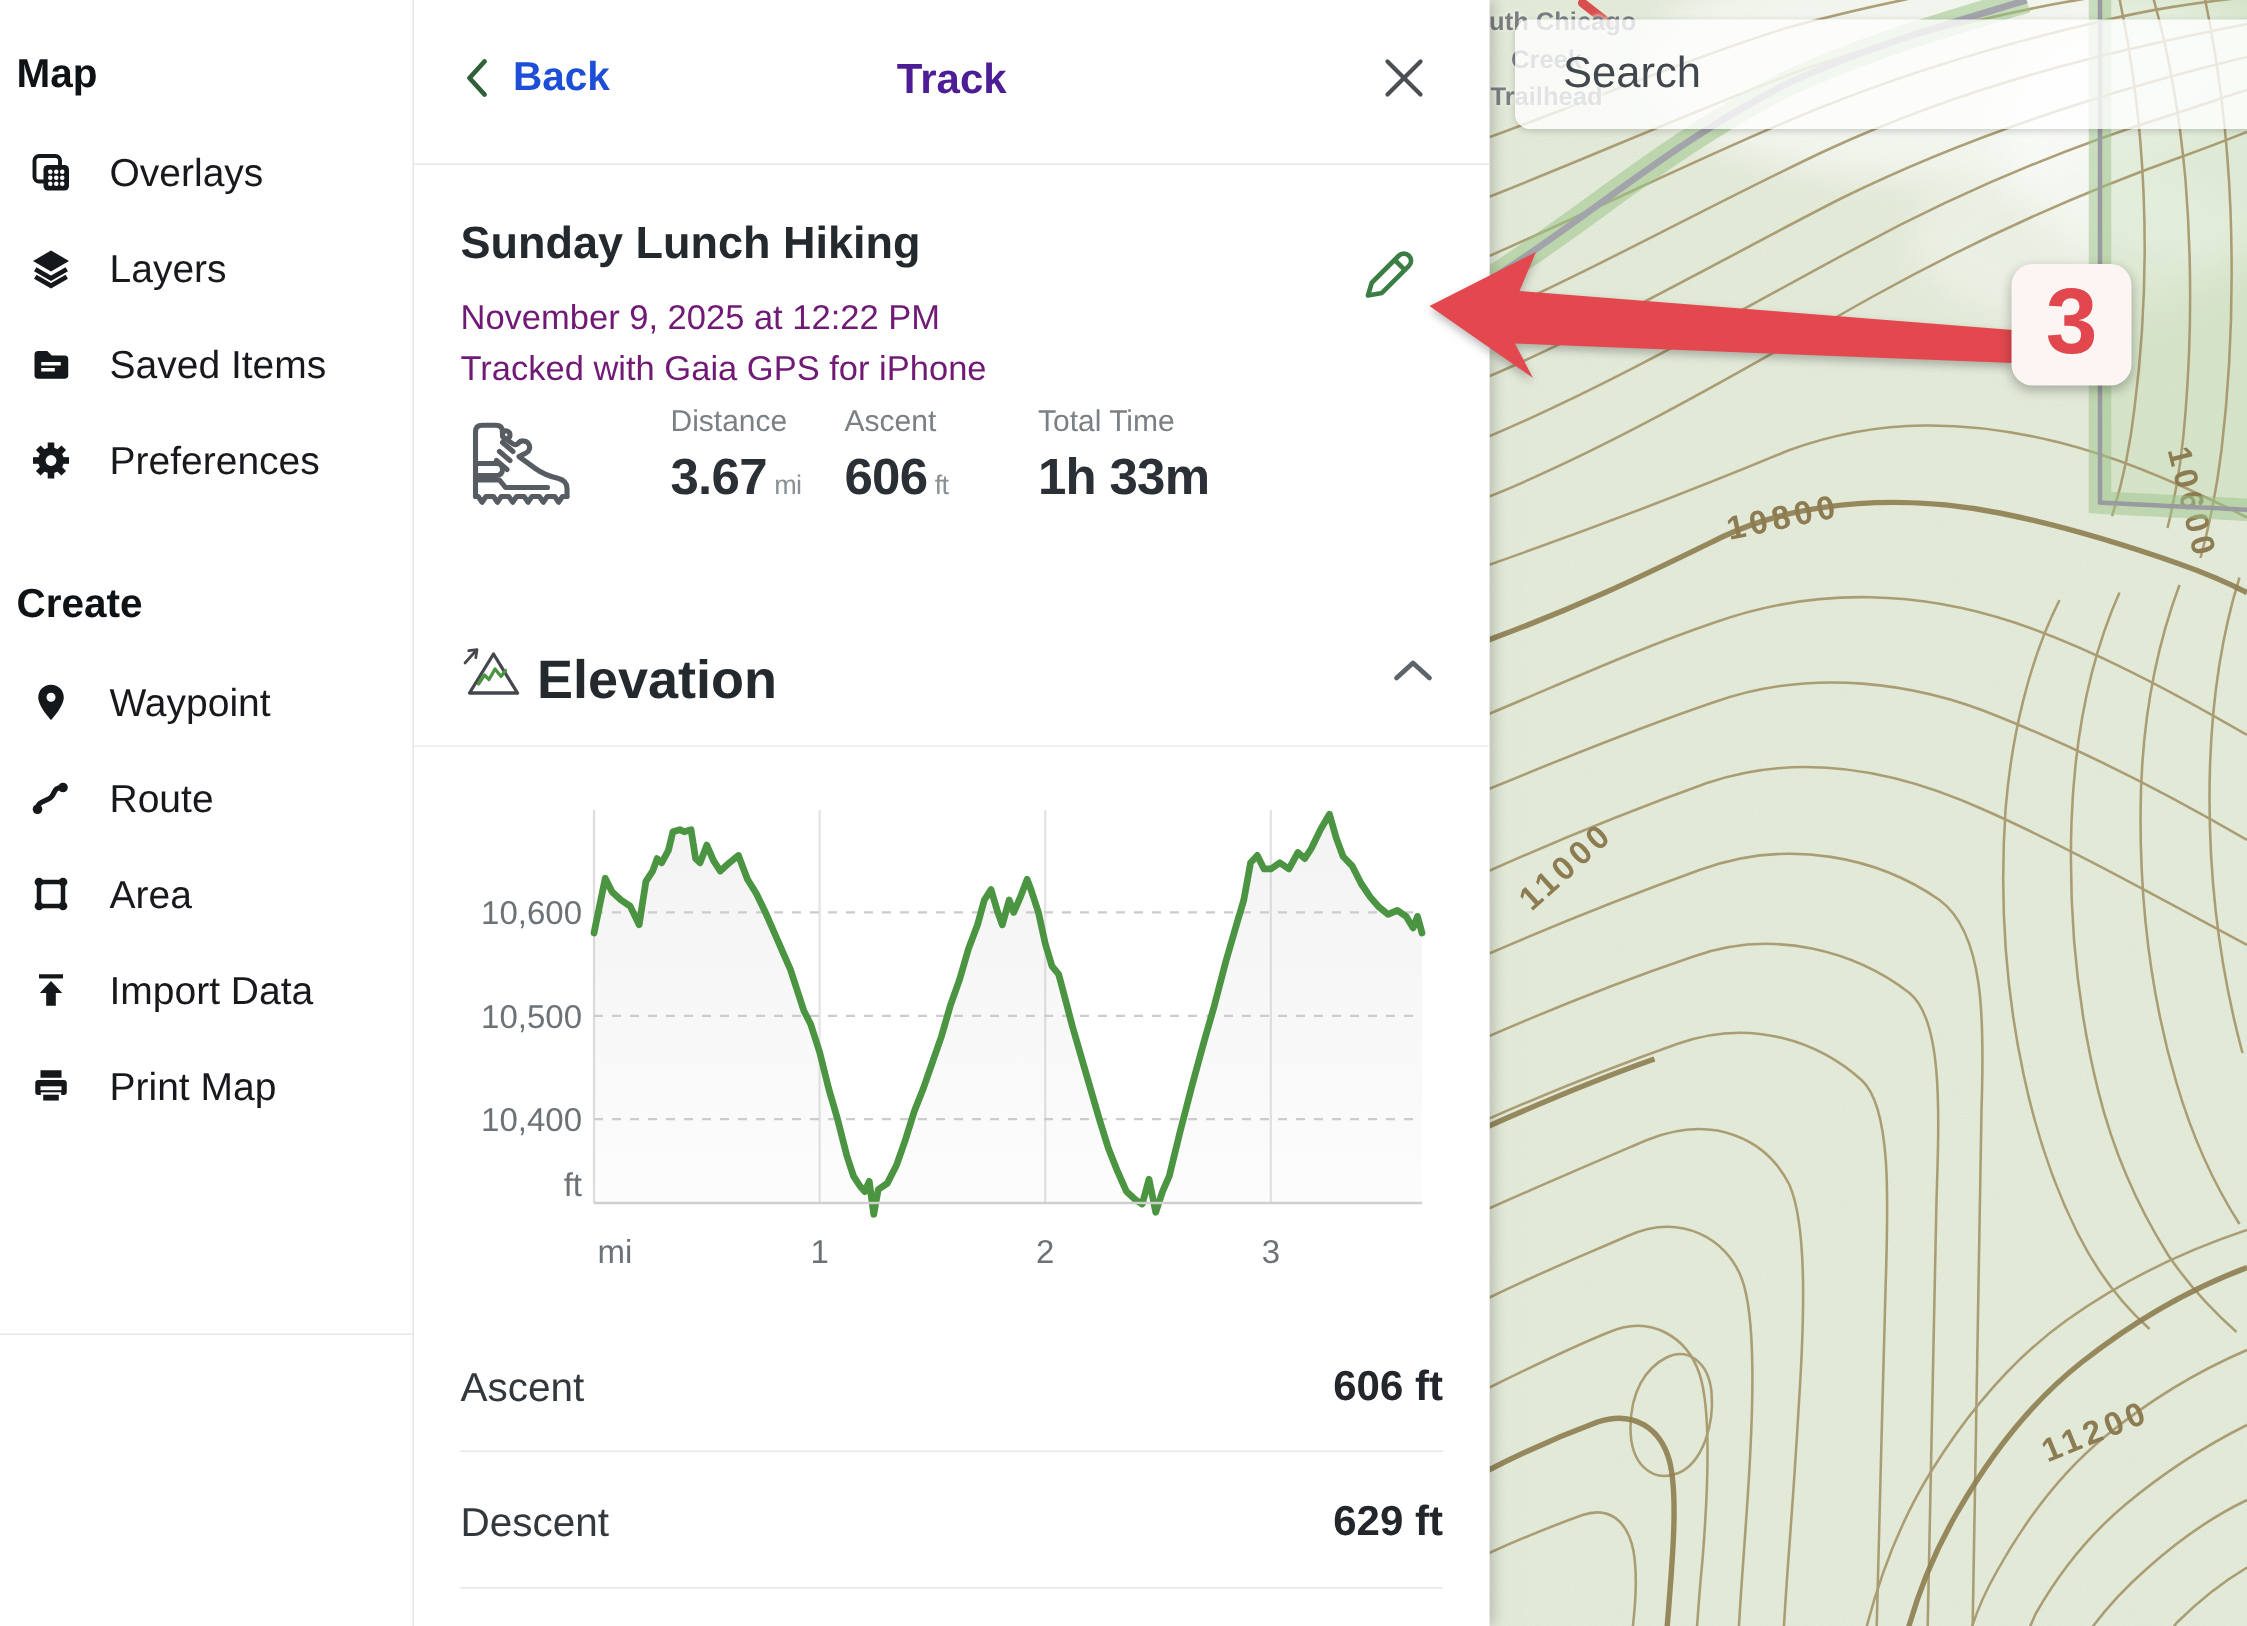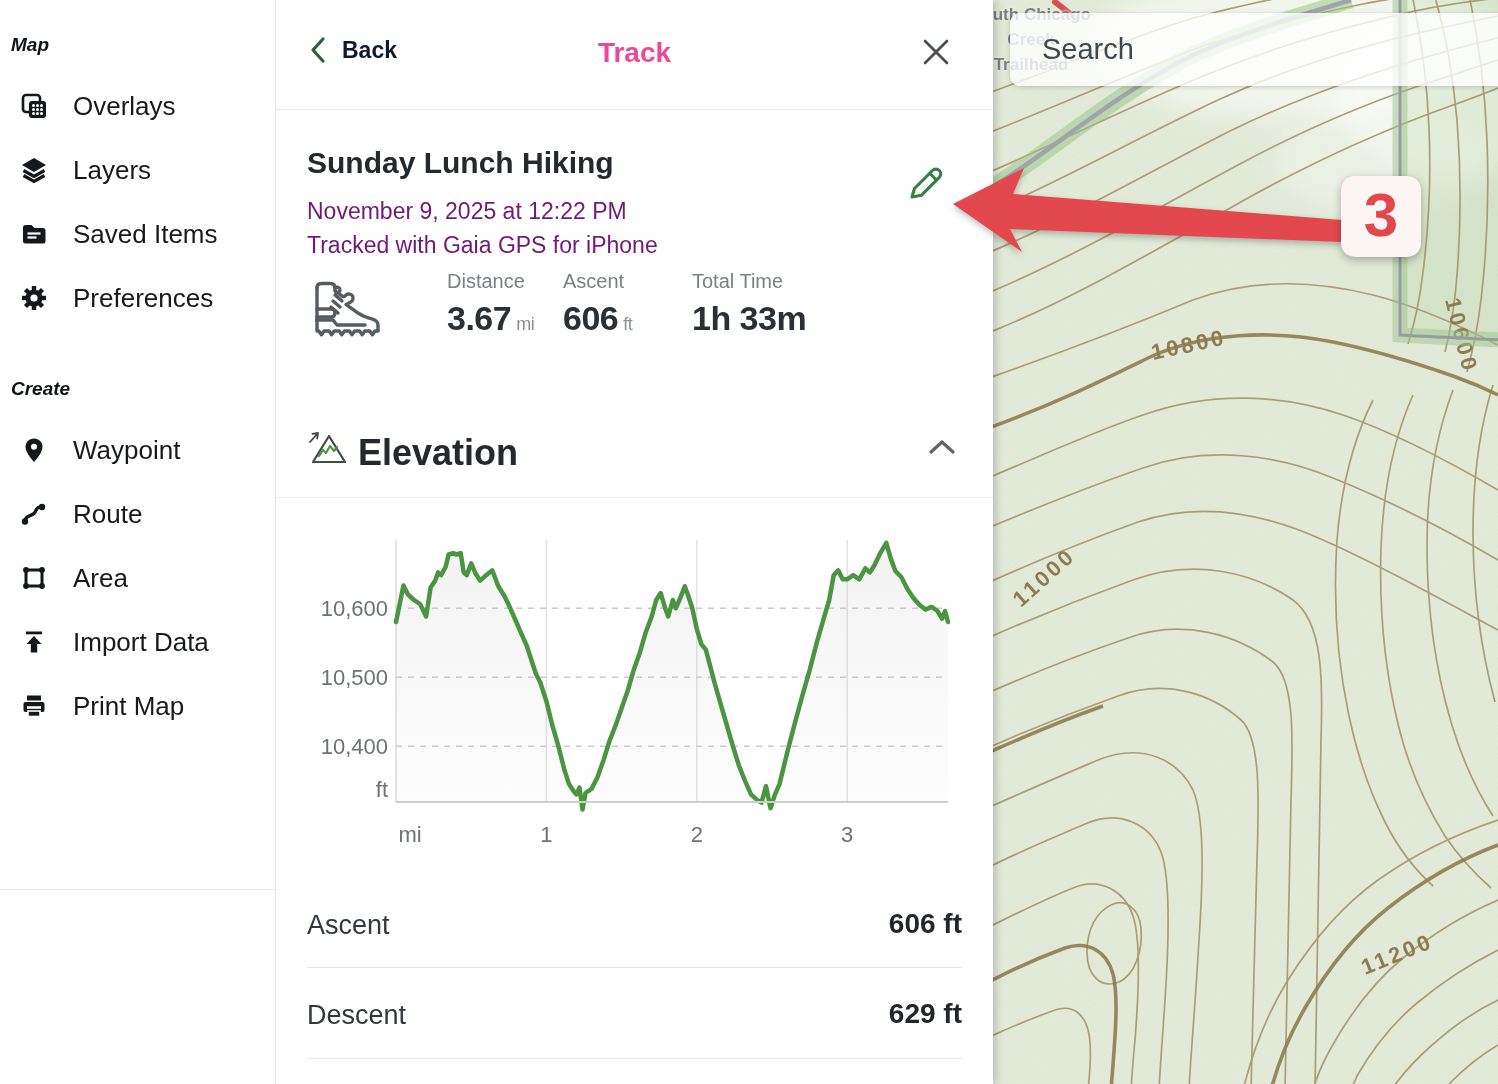--- a/index.html
+++ b/index.html
@@ -4,33 +4,33 @@
 <style>
   html,body{margin:0;padding:0;background:#fff;font-family:"Liberation Sans",sans-serif;}
   #app{position:relative;width:1498px;height:1084px;overflow:hidden;background:#fff;}
   .noselect{user-select:none;}
 
   
   #sidebar{position:absolute;left:0;top:0;width:276px;height:1084px;background:#fff;border-right:1px solid #e4e5e7;box-sizing:border-box;z-index:5;}
   #logo-row{height:111px;border-bottom:1px solid #e7e8ea;display:flex;align-items:center;padding-left:8px;box-sizing:border-box;}
   #logo-text{font-size:30px;font-weight:bold;color:#3c474d;letter-spacing:.5px;margin-left:12px;}
   .side-section{padding-top:34px;}
-  .side-header{font-size:19px;font-weight:bold;color:#101316;margin:0 0 18px 11px;font-style:italic;}
+  .side-header{font-size:27px;font-weight:bold;color:#101316;margin:0 0 18px 11px;}
   .side-header.create{margin-top:48px;}
   .side-item{height:64px;display:flex;align-items:center;padding-left:20px;cursor:pointer;}
   .side-item .icn{width:28px;height:28px;flex:0 0 28px;}
   .side-item .lbl{font-size:26px;color:#17191c;margin-left:25px;}
   #side-divider{position:absolute;left:0;top:889px;width:276px;height:0;border-top:1px solid #e7e8ea;}
 
   
   #panel{position:absolute;left:276px;top:0;width:717px;height:1084px;background:#fff;z-index:4;box-shadow:3px 0 8px rgba(0,0,0,.18);}
   #panel-header{position:absolute;left:0;top:0;width:717px;height:110px;border-bottom:1px solid #e7e8ea;box-sizing:border-box;}
   #back-btn{position:absolute;left:34px;top:36px;display:flex;align-items:center;cursor:pointer;}
-  #back-label{font-size:23px;font-weight:600;color:#0f172a;margin-left:16px;text-align:right;}
-  #panel-title{position:absolute;left:0;top:37px;width:717px;text-align:center;font-size:28px;font-weight:bold;color:#ec4899;}
+  #back-label{font-size:27px;font-weight:600;color:#1d4ed8;margin-left:16px;text-align:right;}
+  #panel-title{position:absolute;left:0;top:37px;width:717px;text-align:center;font-size:28px;font-weight:bold;color:#4c1d95;}
   #close-btn{position:absolute;left:644px;top:36px;width:32px;height:32px;cursor:pointer;}
 
   #track-title{position:absolute;left:31px;top:146px;font-size:30px;font-weight:bold;color:#24292e;}
   #edit-btn{position:absolute;left:629px;top:160px;width:44px;height:44px;cursor:pointer;}
   #track-meta{position:absolute;left:31px;top:194px;font-size:23px;color:#701a75;line-height:34px;}
 
   #stats{position:absolute;left:0;top:270px;width:717px;height:90px;}
   #boot-icon{position:absolute;left:29px;top:6px;}
   .stat-col{position:absolute;top:0;}
   .stat-label{font-size:20px;color:#7b8085;margin-bottom:6px;}

